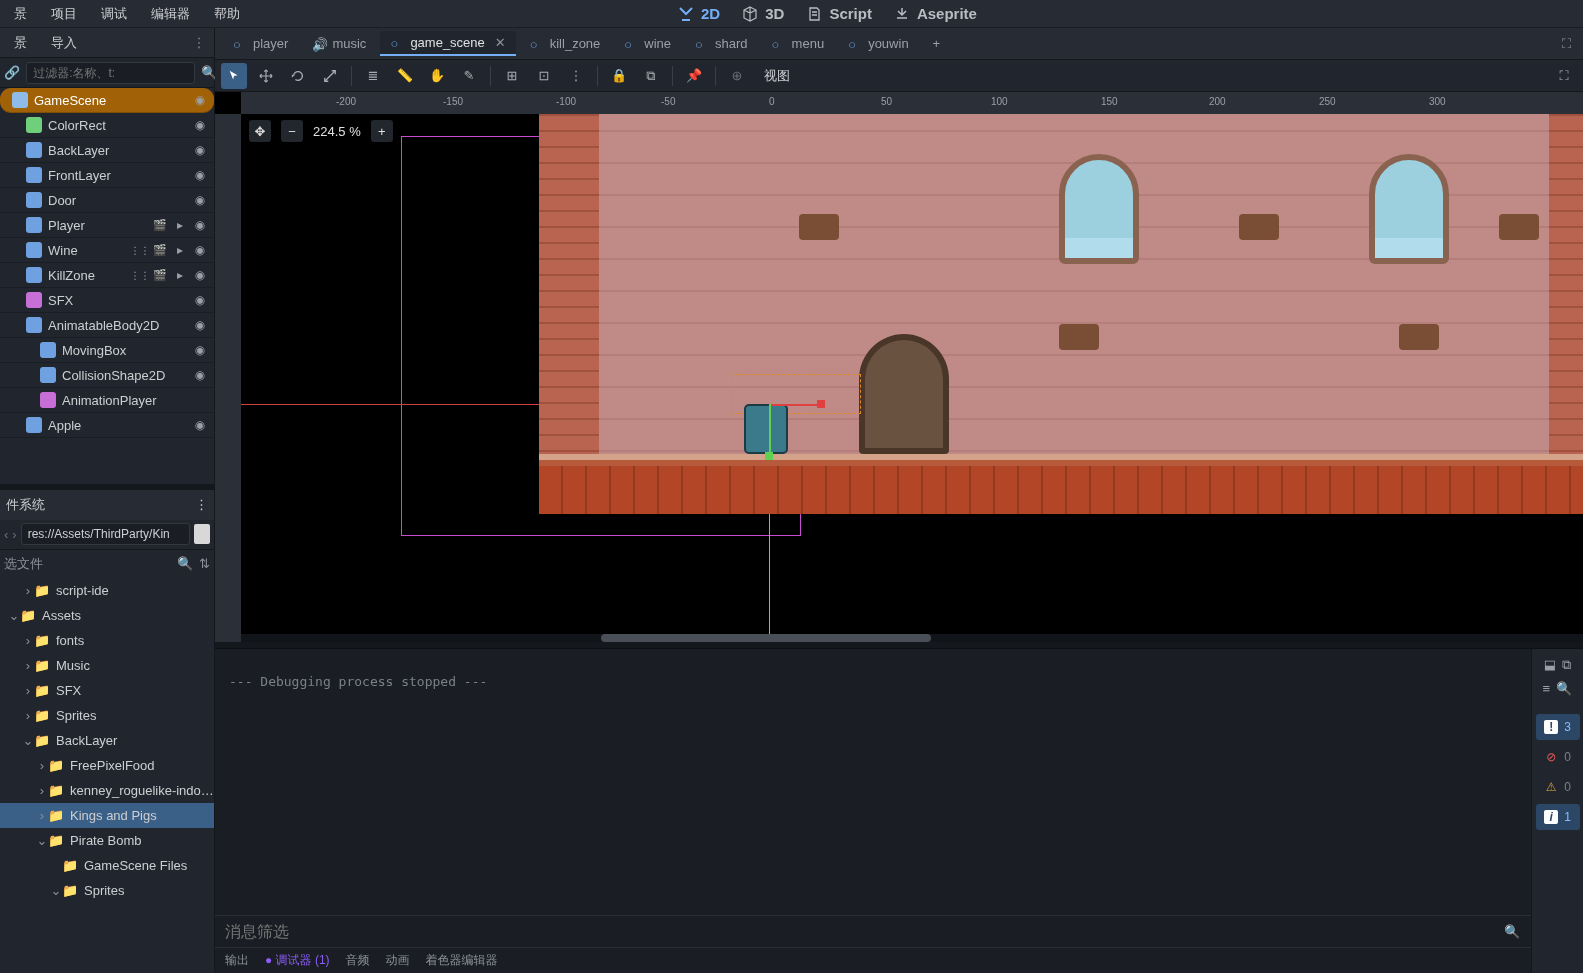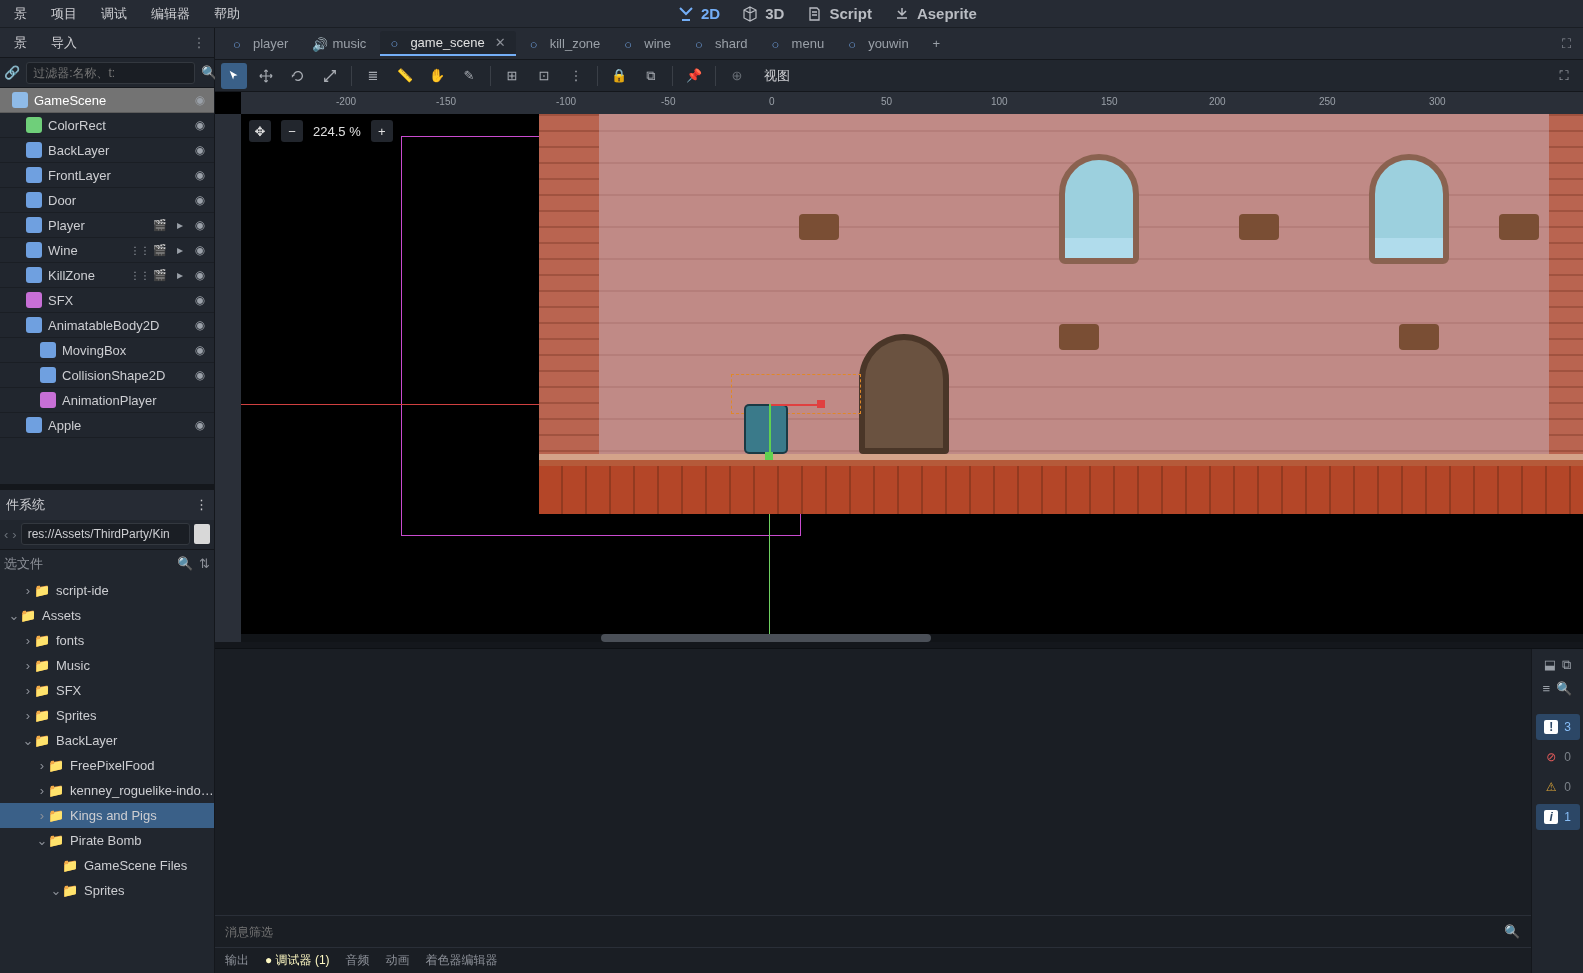--- a/index.html
+++ b/index.html
@@ -14,21 +14,21 @@
 .main { flex:1; display:flex; overflow:hidden; }
 .left-col { width:215px; display:flex; flex-direction:column; background:#21262e; border-right:1px solid #14171c; }
 .panel-head { height:30px; background:#262b34; display:flex; align-items:center; padding:0 6px; gap:8px; border-bottom:1px solid #14171c; font-size:13px; }
 .panel-head .phtab { padding:2px 8px; cursor:pointer; }
 .panel-head .spacer { flex:1; }
 .panel-head .phbtn { width:18px; text-align:center; cursor:pointer; color:#8c9098;}
 .filter-row { height:30px; display:flex; align-items:center; padding:0 4px; gap:6px; background:#21262e; border-bottom:1px solid #14171c; }
 .filter-row input { flex:1; background:#1a1e24; border:1px solid #33383f; border-radius:3px; color:#8c9098; padding:2px 6px; font-size:12px; height:22px;}
 .tree { flex:1; overflow:auto; }
 .tree-row { display:flex; align-items:center; height:25px; padding:0 6px; border-bottom:1px solid rgba(0,0,0,.2); cursor:pointer; }
-.tree-row.sel { background:#737373; color:#fff; }
+.tree-row.sel { background:#a16207; color:#fff;border-radius:11px; }
 .tree-row .indent { display:inline-block; }
 .tree-row .ticon { width:16px; height:16px; margin-right:6px; border-radius:3px; display:inline-block; }
 .tree-row .lbl { flex:1; overflow:hidden; text-overflow:ellipsis; white-space:nowrap; }
 .tree-row .rbtns { display:flex; gap:4px; }
 .tree-row .rb { width:16px; height:16px; display:inline-flex; align-items:center; justify-content:center; color:#9aa0a8; }
 .eye::before{content:"◉"; font-size:12px;}
 .play::before{content:"▸"; font-size:12px;}
 .sig::before{content:"⋮⋮"; font-size:10px;}
 .clapper::before{content:"🎬"; font-size:11px;}
 .divider { height:6px; background:#14171c; }
@@ -86,23 +86,23 @@
 .gizmo-y{ position:absolute; width:2px; height:50px; background:#60d050;}
 .gizmo-sq{ position:absolute; width:8px; height:8px; background:#e04040;}
 .sel-rect{ position:absolute; border:1px dashed #e08828;}
 .hscroll{ position:absolute; bottom:0; left:0; right:0; height:8px; background:#1a1e24aa;}
 .hscroll .thumb{ position:absolute; height:8px; background:#4a4f57; border-radius:4px;}
 .divider-h{ height:6px; background:#14171c; }
 .output{ height:325px; background:#1a1e24; display:flex; border-top:1px solid #0d1014; }
 .out-main{ flex:1; display:flex; flex-direction:column; }
 .out-text{ flex:1; padding:10px 14px; font-family:Consolas,monospace; font-size:13px; line-height:1.35; color:#b9bcc2; overflow:auto;}
 .out-filter{ height:32px; border-top:1px solid #2a2f38; display:flex; align-items:center; padding:0 10px; color:#6a7078;}
-.out-filter input{ flex:1; background:transparent; border:none; color:#3b82f6; font-size:12px; outline:none;}
+.out-filter input{ flex:1; background:transparent; border:none; color:#3b82f6; font-size:16px; outline:none;}
 .out-bottom{ height:26px; border-top:1px solid #2a2f38; display:flex; align-items:center; padding:0 10px; gap:16px; color:#8c9098; font-size:12px;}
-.out-bottom .act{ color:#fef9c3; }
+.out-bottom .act{ color:#8b5cf6; }
 .out-side{ width:52px; background:#21262e; border-left:1px solid #14171c; display:flex; flex-direction:column; align-items:center; padding-top:6px; gap:4px;}
 .out-side .row{ display:flex; gap:6px; width:100%; justify-content:center; padding:2px 0;}
 .badge{ width:44px; height:26px; border-radius:3px; display:flex; align-items:center; justify-content:center; gap:6px; font-size:12px; cursor:pointer;}
 .badge.blue{ background:#2c4766; color:#88bef8; }
 .badge.off{ color:#7a8088; }
 .badge .bic{ width:14px;height:14px;display:inline-flex;align-items:center;justify-content:center;}
 svg{display:block;}
 </style>
 </head>
 <body>
@@ -467,21 +467,21 @@
       <div class="tsep"></div>
       <div class="tbtn" style="color:#6a7078">⊕</div>
       <span style="padding:0 8px;cursor:pointer">视图</span>
       <span style="flex:1"></span>
       <div class="tbtn">⛶</div>
     </div>
 
     <div class="viewport">
       <div class="vp-top-ruler" id="ruler-top">
           <span class="ruler-mark" style="left: 95px;">-200</span>
-          <span class="ruler-mark" style="left: 195px;">-150</span>
+          <span class="ruler-mark" style="left: 202px;">-150</span>
           <span class="ruler-mark" style="left: 315px;">-100</span>
           <span class="ruler-mark" style="left: 420px;">-50</span>
           <span class="ruler-mark" style="left: 528px;">0</span>
           <span class="ruler-mark" style="left: 640px;">50</span>
           <span class="ruler-mark" style="left: 750px;">100</span>
           <span class="ruler-mark" style="left: 860px;">150</span>
           <span class="ruler-mark" style="left: 968px;">200</span>
           <span class="ruler-mark" style="left: 1078px;">250</span>
           <span class="ruler-mark" style="left: 1188px;">300</span>
         </div>
@@ -524,20 +524,21 @@
         <div class="ob">+</div>
       </div>
     </div>
 
     <div class="divider-h"></div>
 
     <div class="output">
       <div class="out-main">
         <div class="out-text">
           <div style="height:14px"></div>
+          <div style="color:#7a8088">--- Debugging process stopped ---</div>
         </div>
         <div class="out-filter">
           <input placeholder="消息筛选" style="">
           <span>🔍</span>
         </div>
         <div class="out-bottom">
           <span>输出</span>
           <span class="act">● <span>调试器 (1)</span></span>
           <span>音频</span>
           <span>动画</span>

